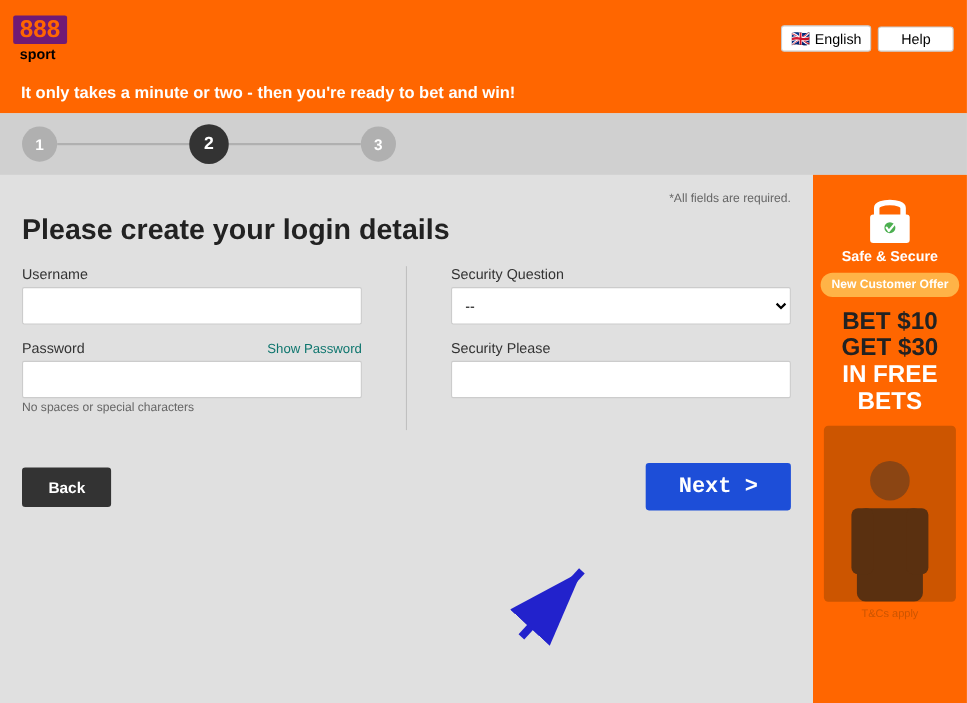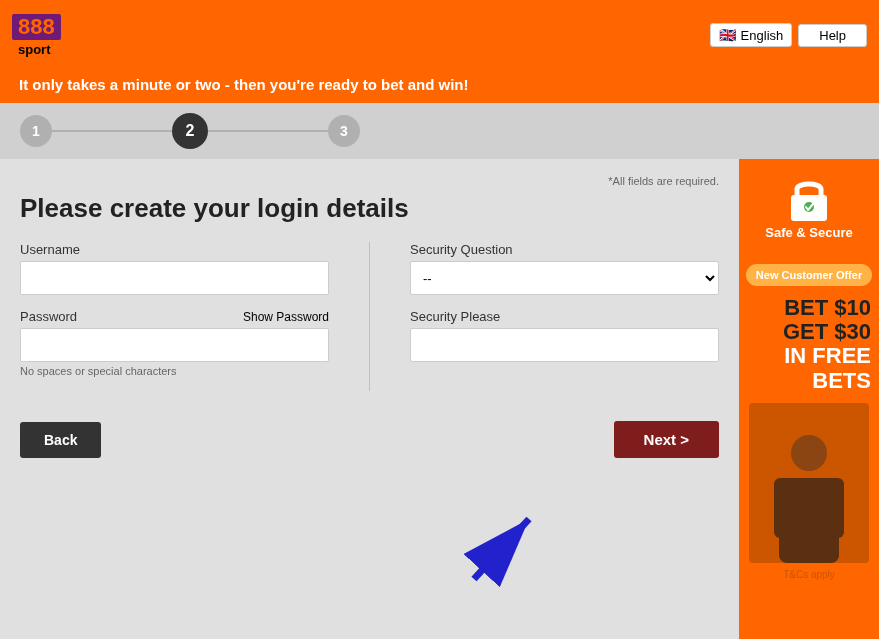--- a/index.html
+++ b/index.html
@@ -133,21 +133,21 @@
     }
     .form-label {
       font-size: 13px;
       color: #333;
       margin-bottom: 4px;
       display: flex;
       align-items: center;
       justify-content: space-between;
     }
     .show-password-link {
-      color: #000000;
+      color: #0f766e;
       font-size: 12px;
       cursor: pointer;
       text-decoration: none;
     }
     .form-input {
       width: 100%;
       height: 34px;
       border: 1px solid #ccc;
       background: white;
       padding: 4px 8px;
@@ -187,65 +187,66 @@
       background: #333;
       color: white;
       border: none;
       padding: 10px 24px;
       font-size: 14px;
       font-weight: bold;
       border-radius: 3px;
       cursor: pointer;
     }
     .next-btn {
-      background: #7f1d1d;
+      background: #1d4ed8;
       color: white;
       border: none;
       padding: 10px 30px;
-      font-size: 15px;
+      font-size: 20px;
       font-weight: bold;
       border-radius: 3px;
       cursor: pointer;
+      font-family: Liberation Mono, monospace;
     }
 
     
     .sidebar-ad {
       width: 140px;
       background: #f60;
       display: flex;
       flex-direction: column;
       align-items: center;
       padding: 14px 8px;
       color: white;
     }
     .safe-secure {
       font-size: 13px;
       font-weight: bold;
       color: white;
       text-align: center;
-      margin-bottom: 24px;
+      margin-bottom: 8px;
     }
     .new-customer-btn {
       background: #ffb347;
       color: white;
       border: none;
       border-radius: 20px;
       padding: 5px 10px;
       font-size: 11px;
       font-weight: bold;
       cursor: pointer;
       margin-bottom: 10px;
       white-space: nowrap;
     }
     .ad-promo {
       font-size: 28px;
       font-weight: 900;
       color: #222;
       line-height: 1.1;
-      text-align: right;
+      text-align: center;
       width: 100%;
       margin-bottom: 4px;
     }
     .ad-person {
       width: 120px;
       height: 160px;
       background: #cc5500;
       border-radius: 4px;
       margin-top: 6px;
       display: flex;

